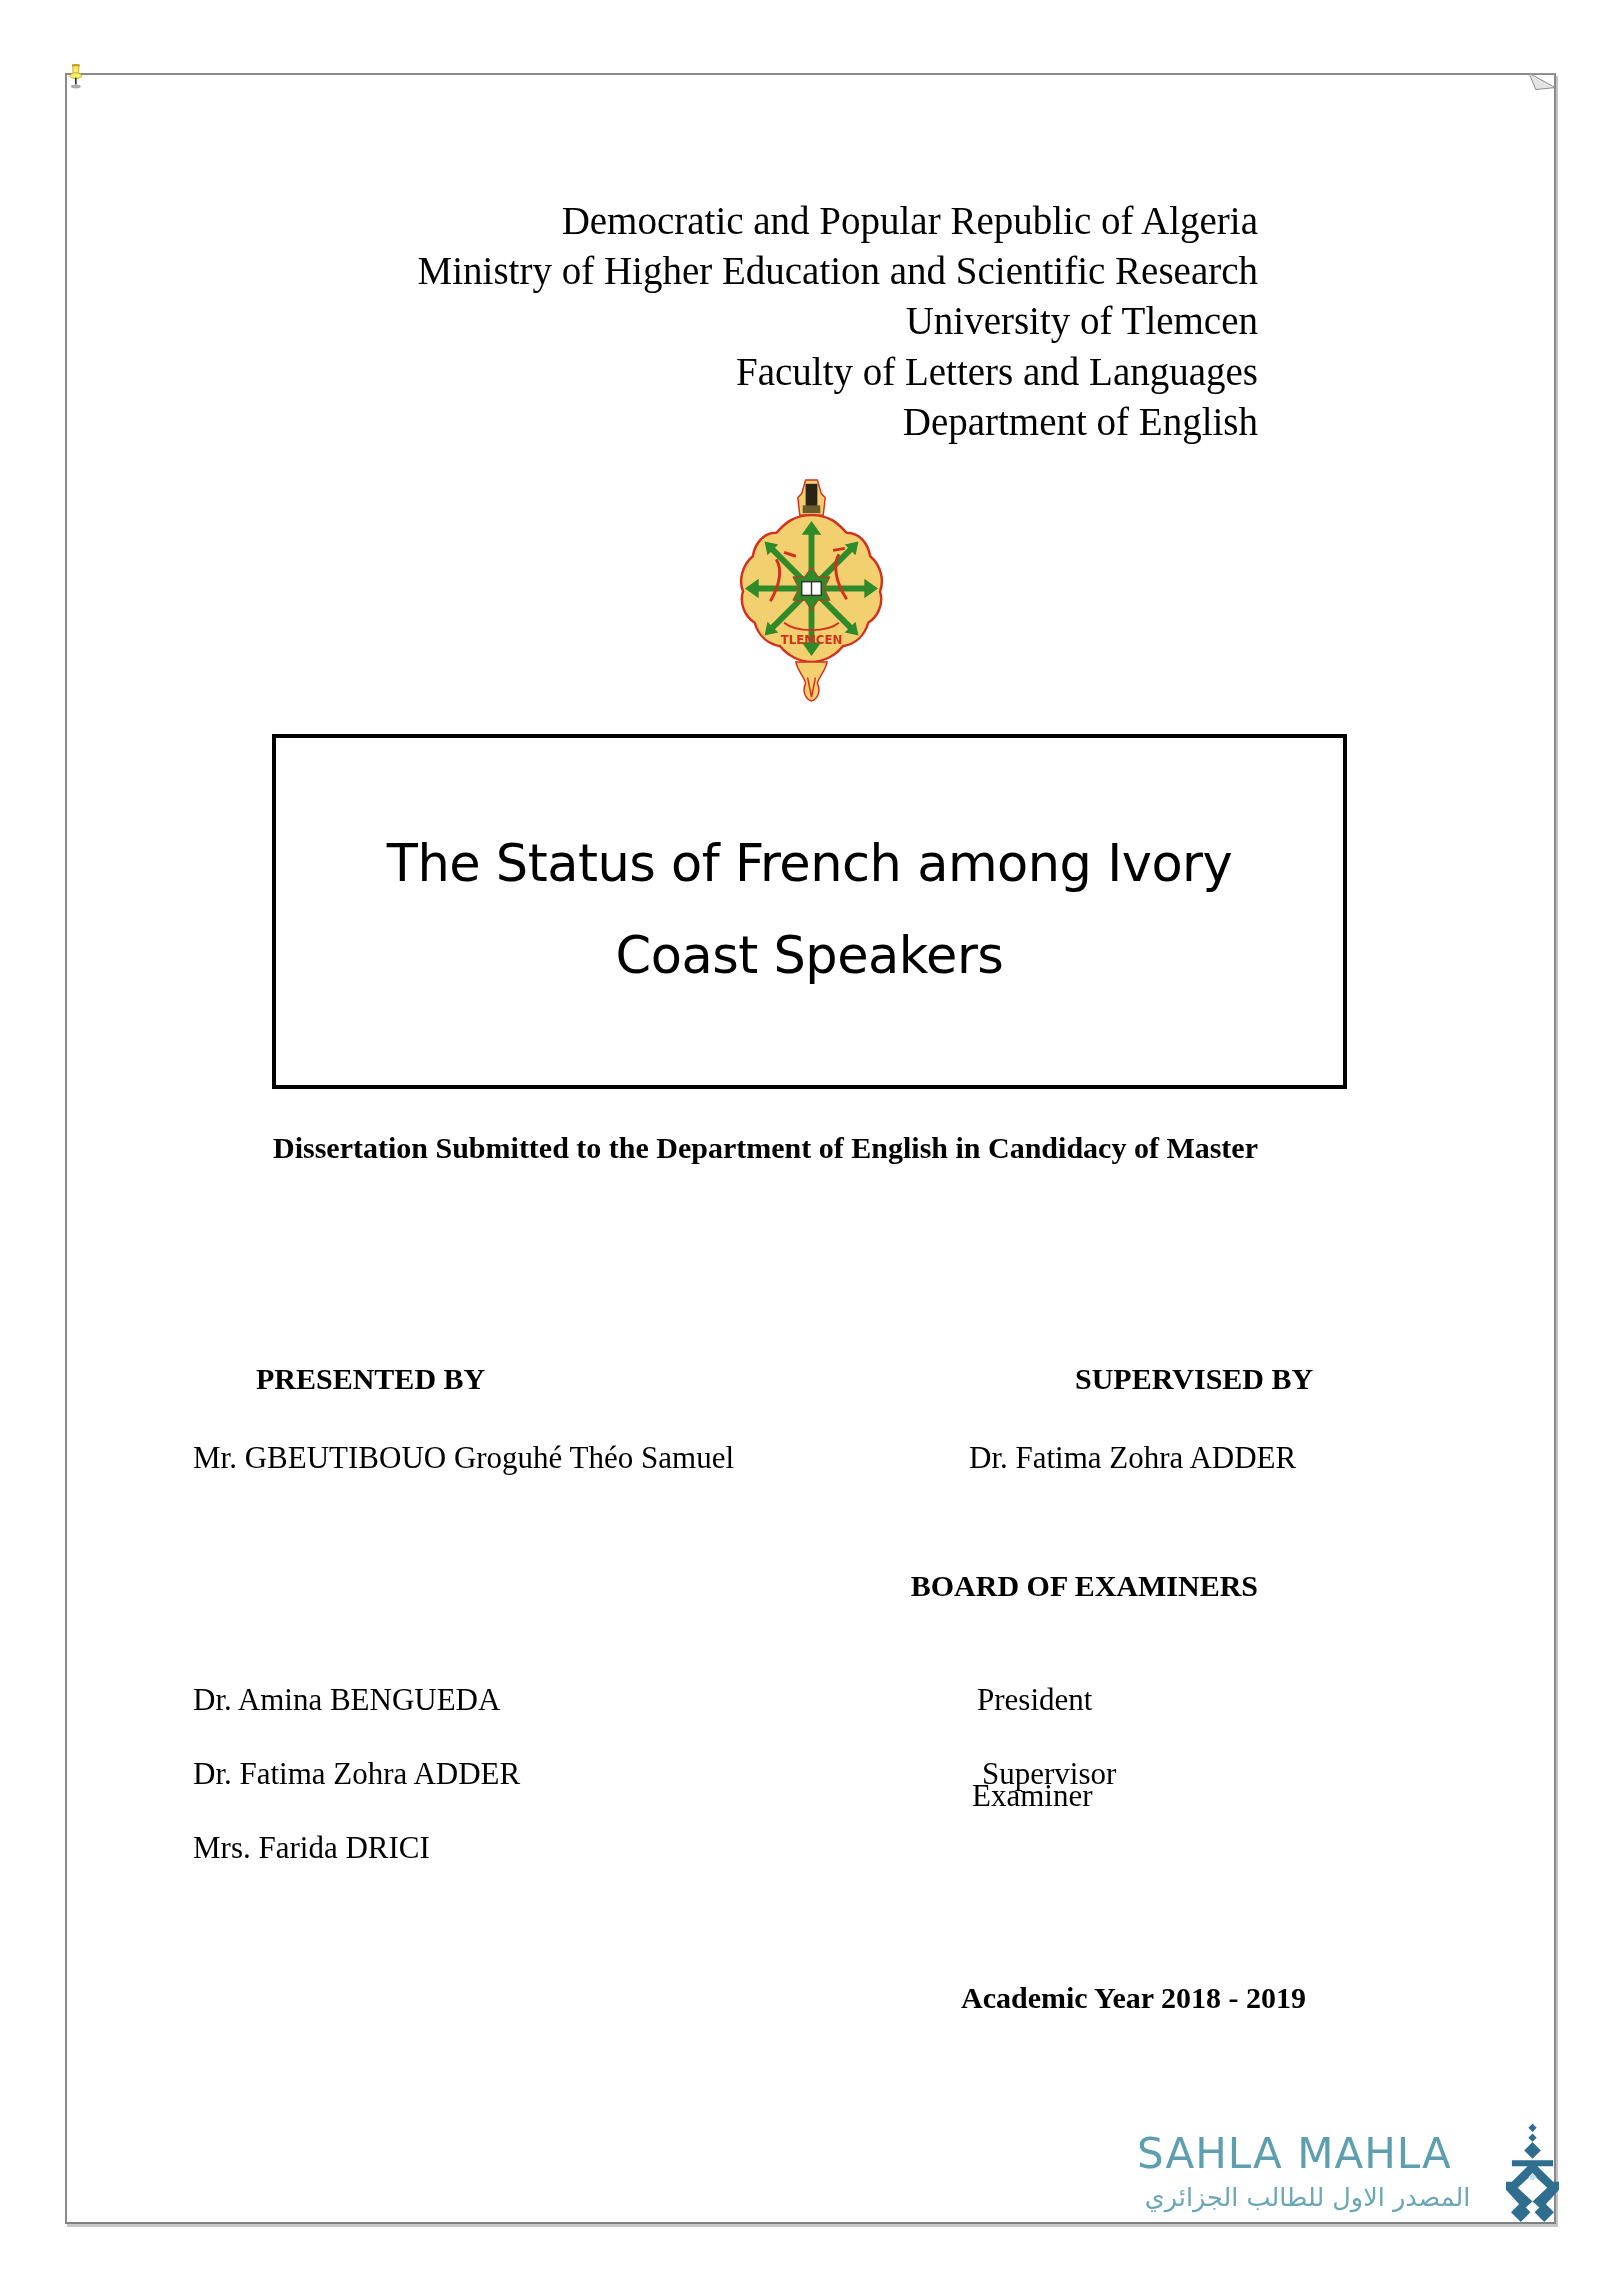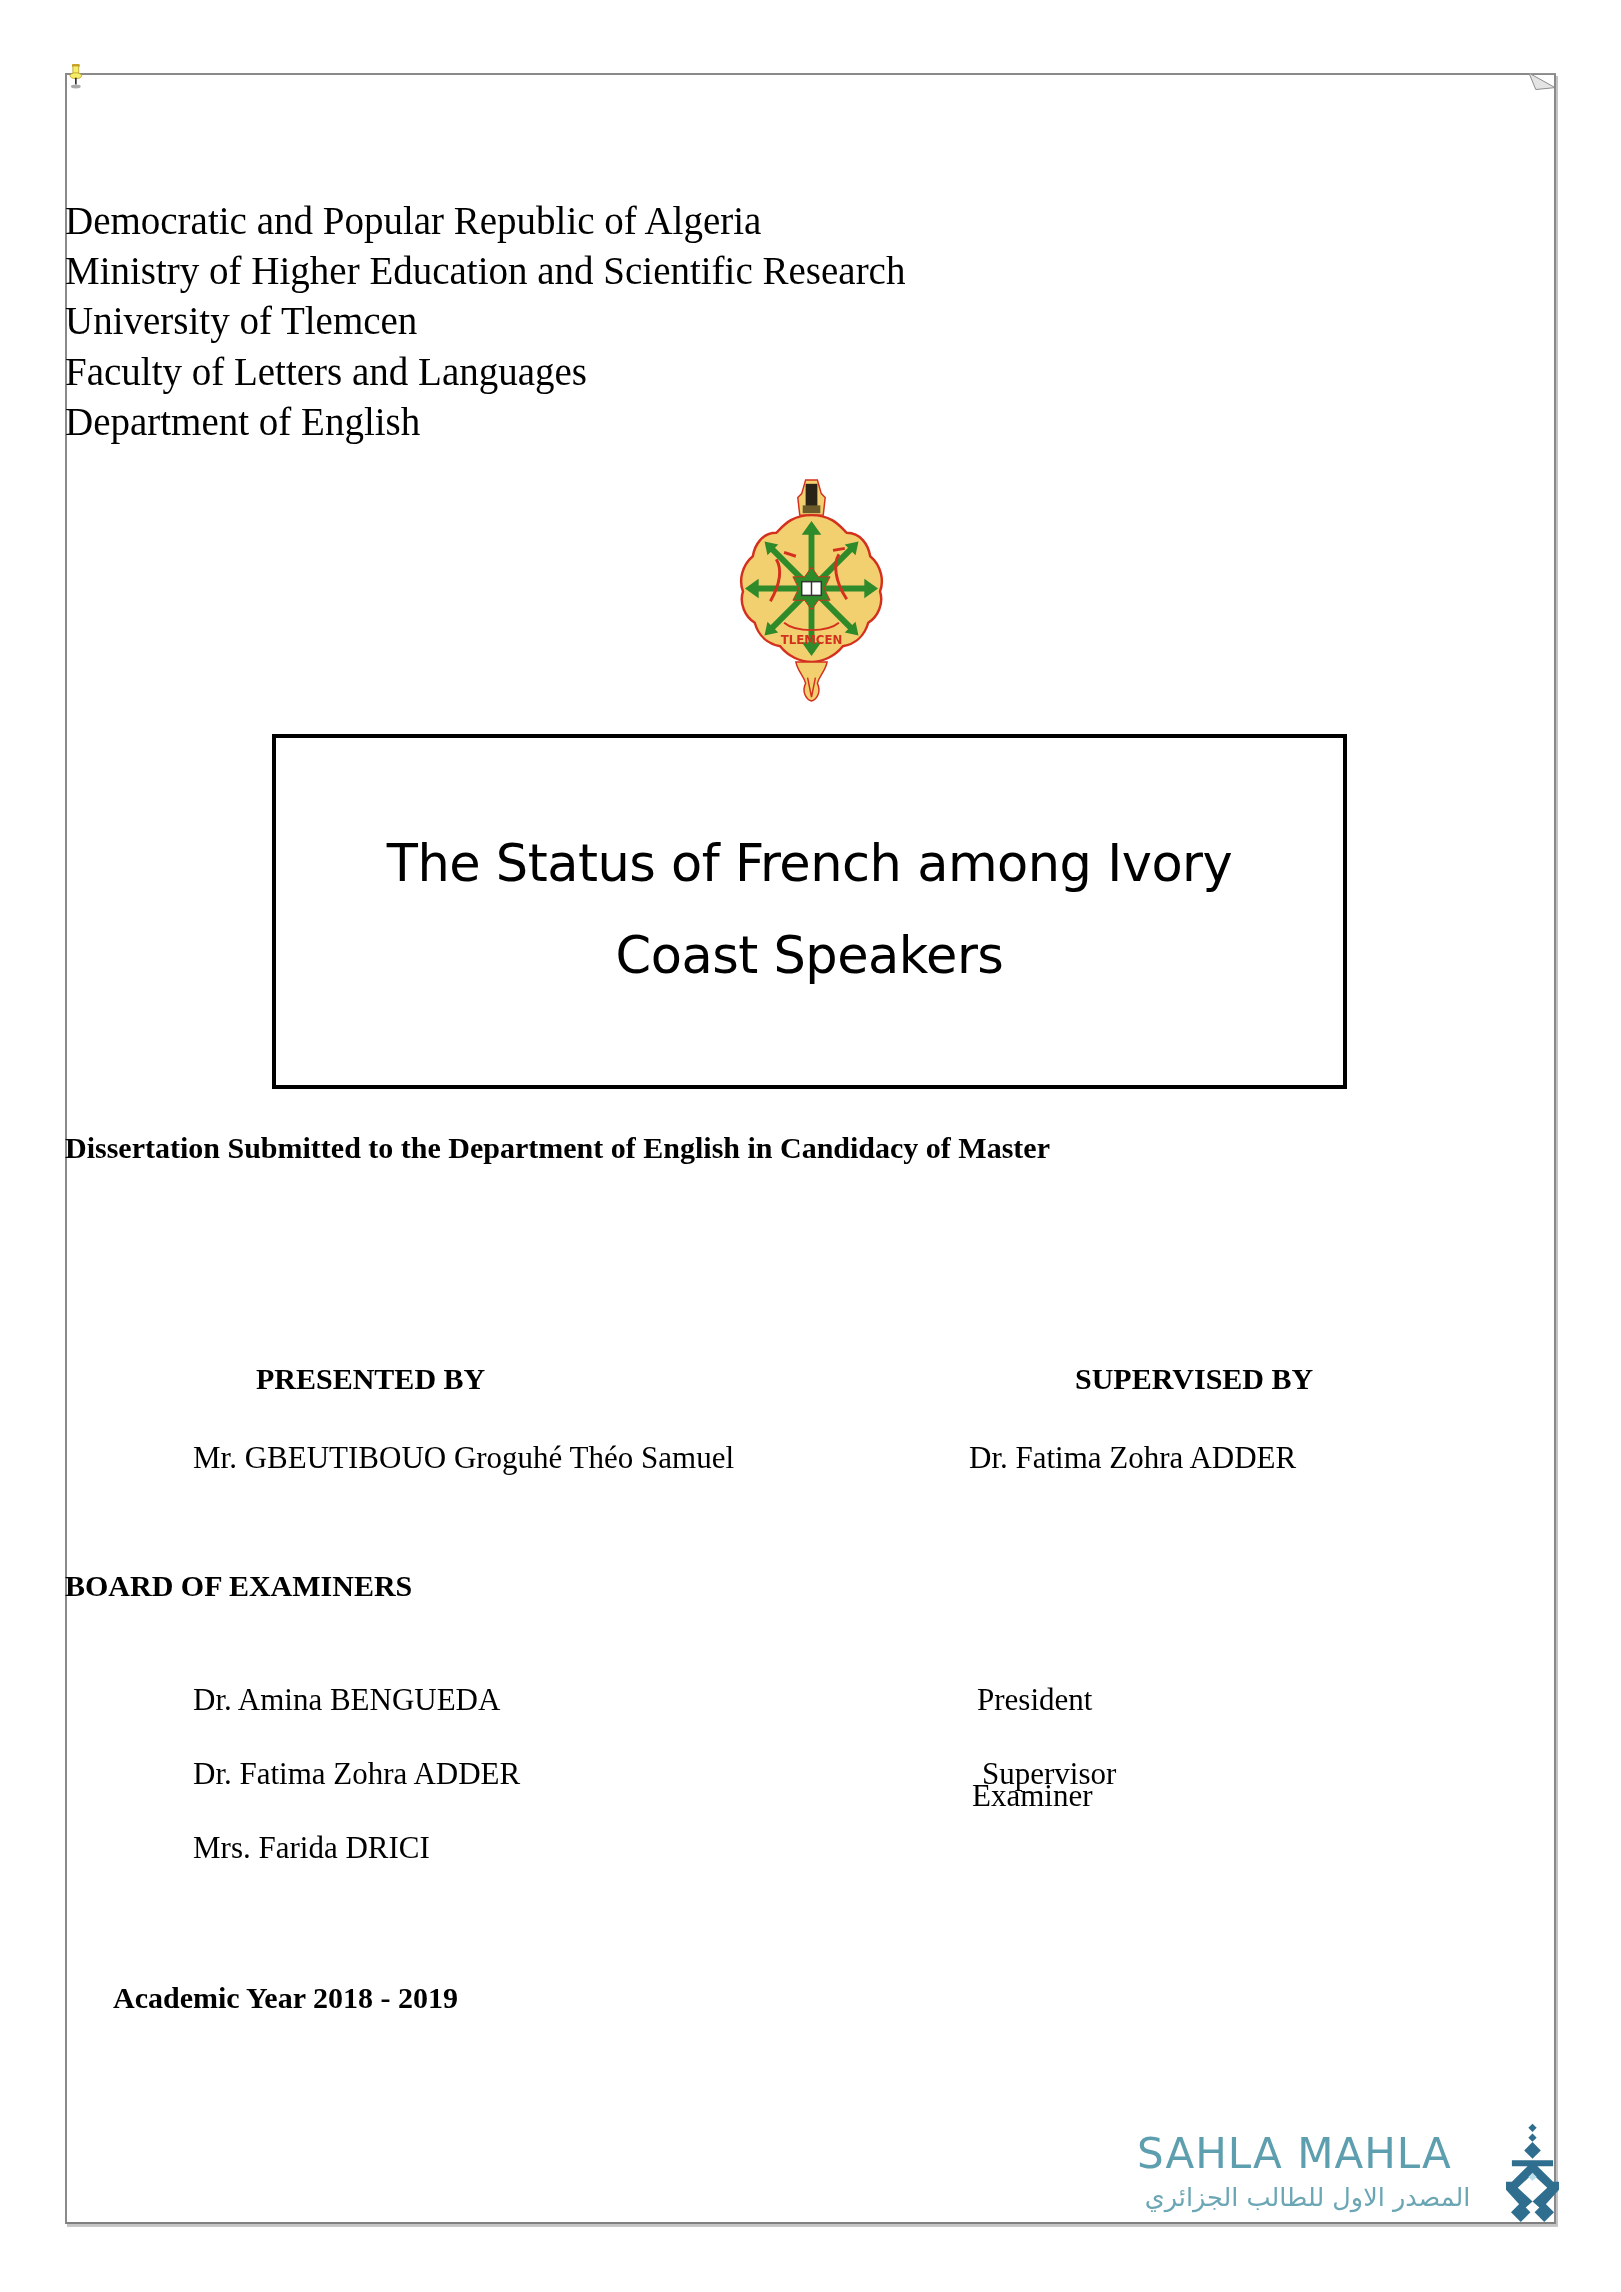--- a/index.html
+++ b/index.html
@@ -5,21 +5,21 @@
   html, body { margin:0; padding:0; background:#ffffff; }
   body { width:1621px; height:2293px; position:relative; overflow:hidden;
          font-family:"Liberation Serif", serif; color:#000; }
   .page { position:absolute; left:65px; top:73px; width:1491px; height:2151px;
           border-left:2px solid #8a8a8a; border-top:2px solid #8a8a8a;
           border-right:2px solid #8a8a8a; border-bottom:2px solid #808080;
           box-shadow: 2px 2.9px 0 #c4c4c4; background:#fff; box-sizing:border-box; }
   .fold { position:absolute; left:1529px; top:71px; width:29px; height:21.6px; }
   .pin { position:absolute; left:68px; top:63px; width:15.7px; height:27.4px; }
   .abs { position:absolute; }
-  .center { left:65px; width:1193px; text-align:left; }
+  .center { left:65px; width:1193px; text-align:right; }
   .hdr { font-size:39px; line-height:51px; white-space:nowrap; }
   .logo { position:absolute; left:737px; top:476px; width:149px; height:227px; }
   .title-box { position:absolute; left:272px; top:734px; width:1075px; height:355px;
                border:4.9px solid #000; box-sizing:border-box; }
   .title { position:absolute; left:0; right:0; top:80px; text-align:center;
            font-family:"DejaVu Sans", "Liberation Sans", sans-serif; font-size:51px;
            line-height:92px; letter-spacing:-0.5px; }
   .diss { font-size:30px; font-weight:bold; line-height:42px; }
   .bold30 { font-size:30px; font-weight:bold; white-space:nowrap; }
   .reg31 { font-size:31px; white-space:nowrap; }

